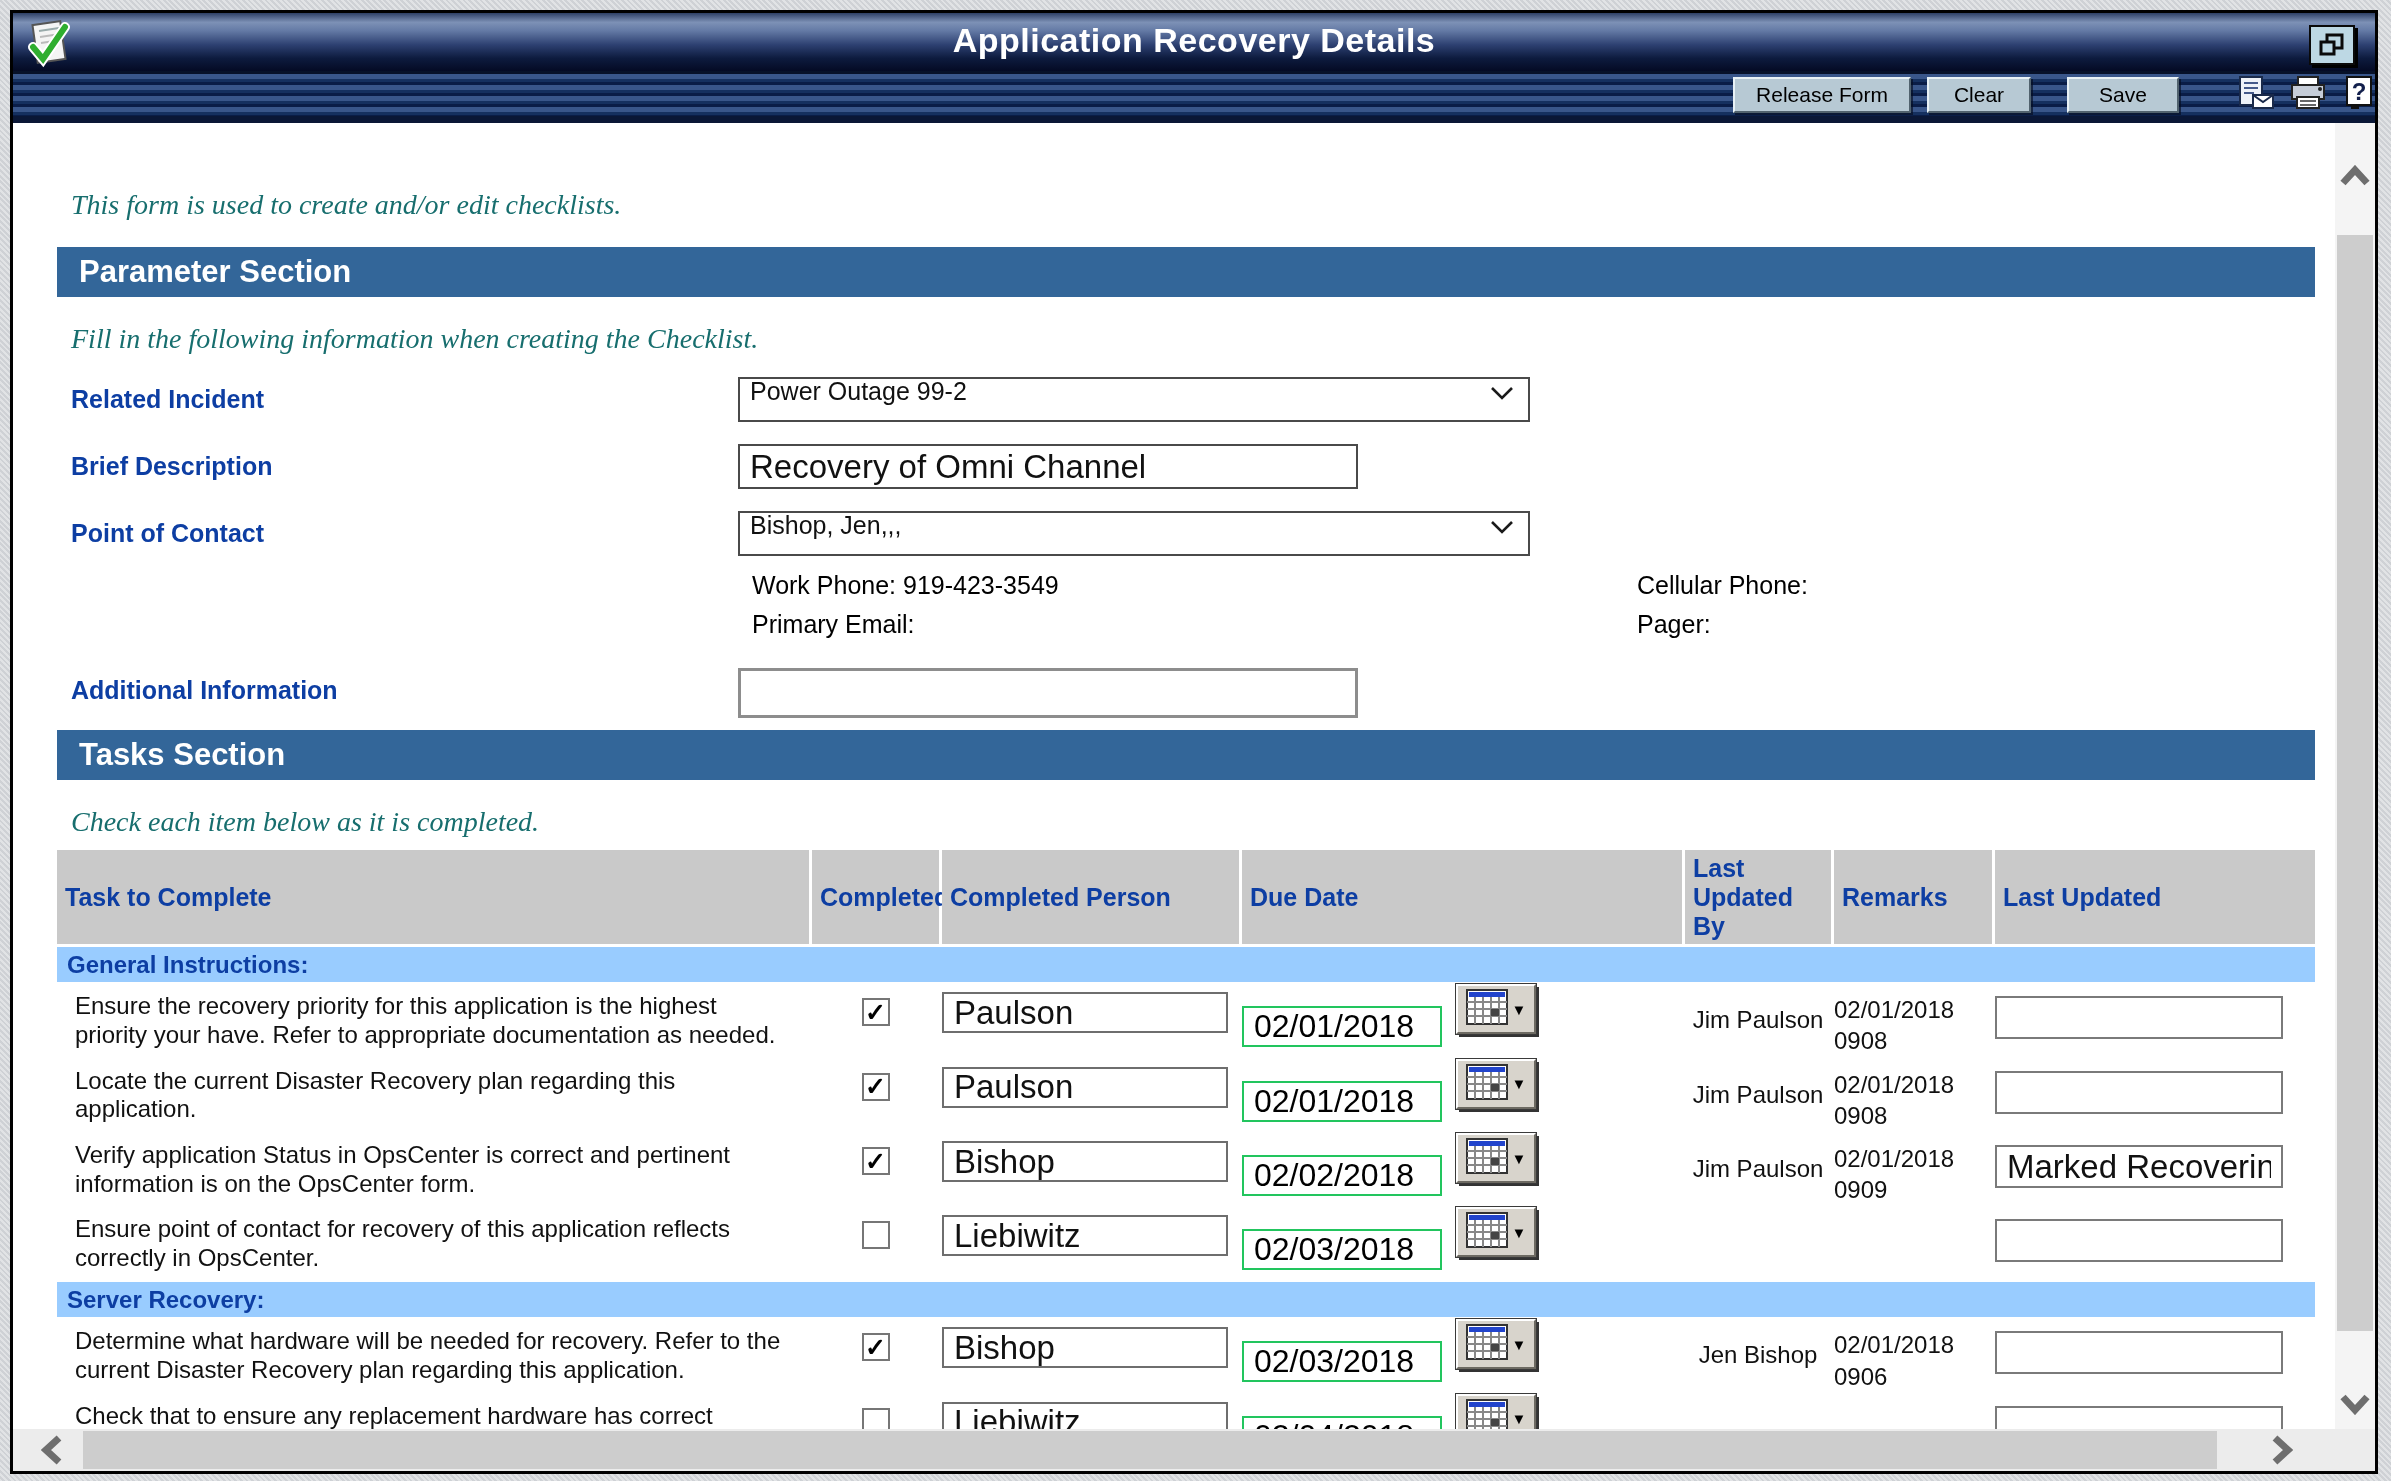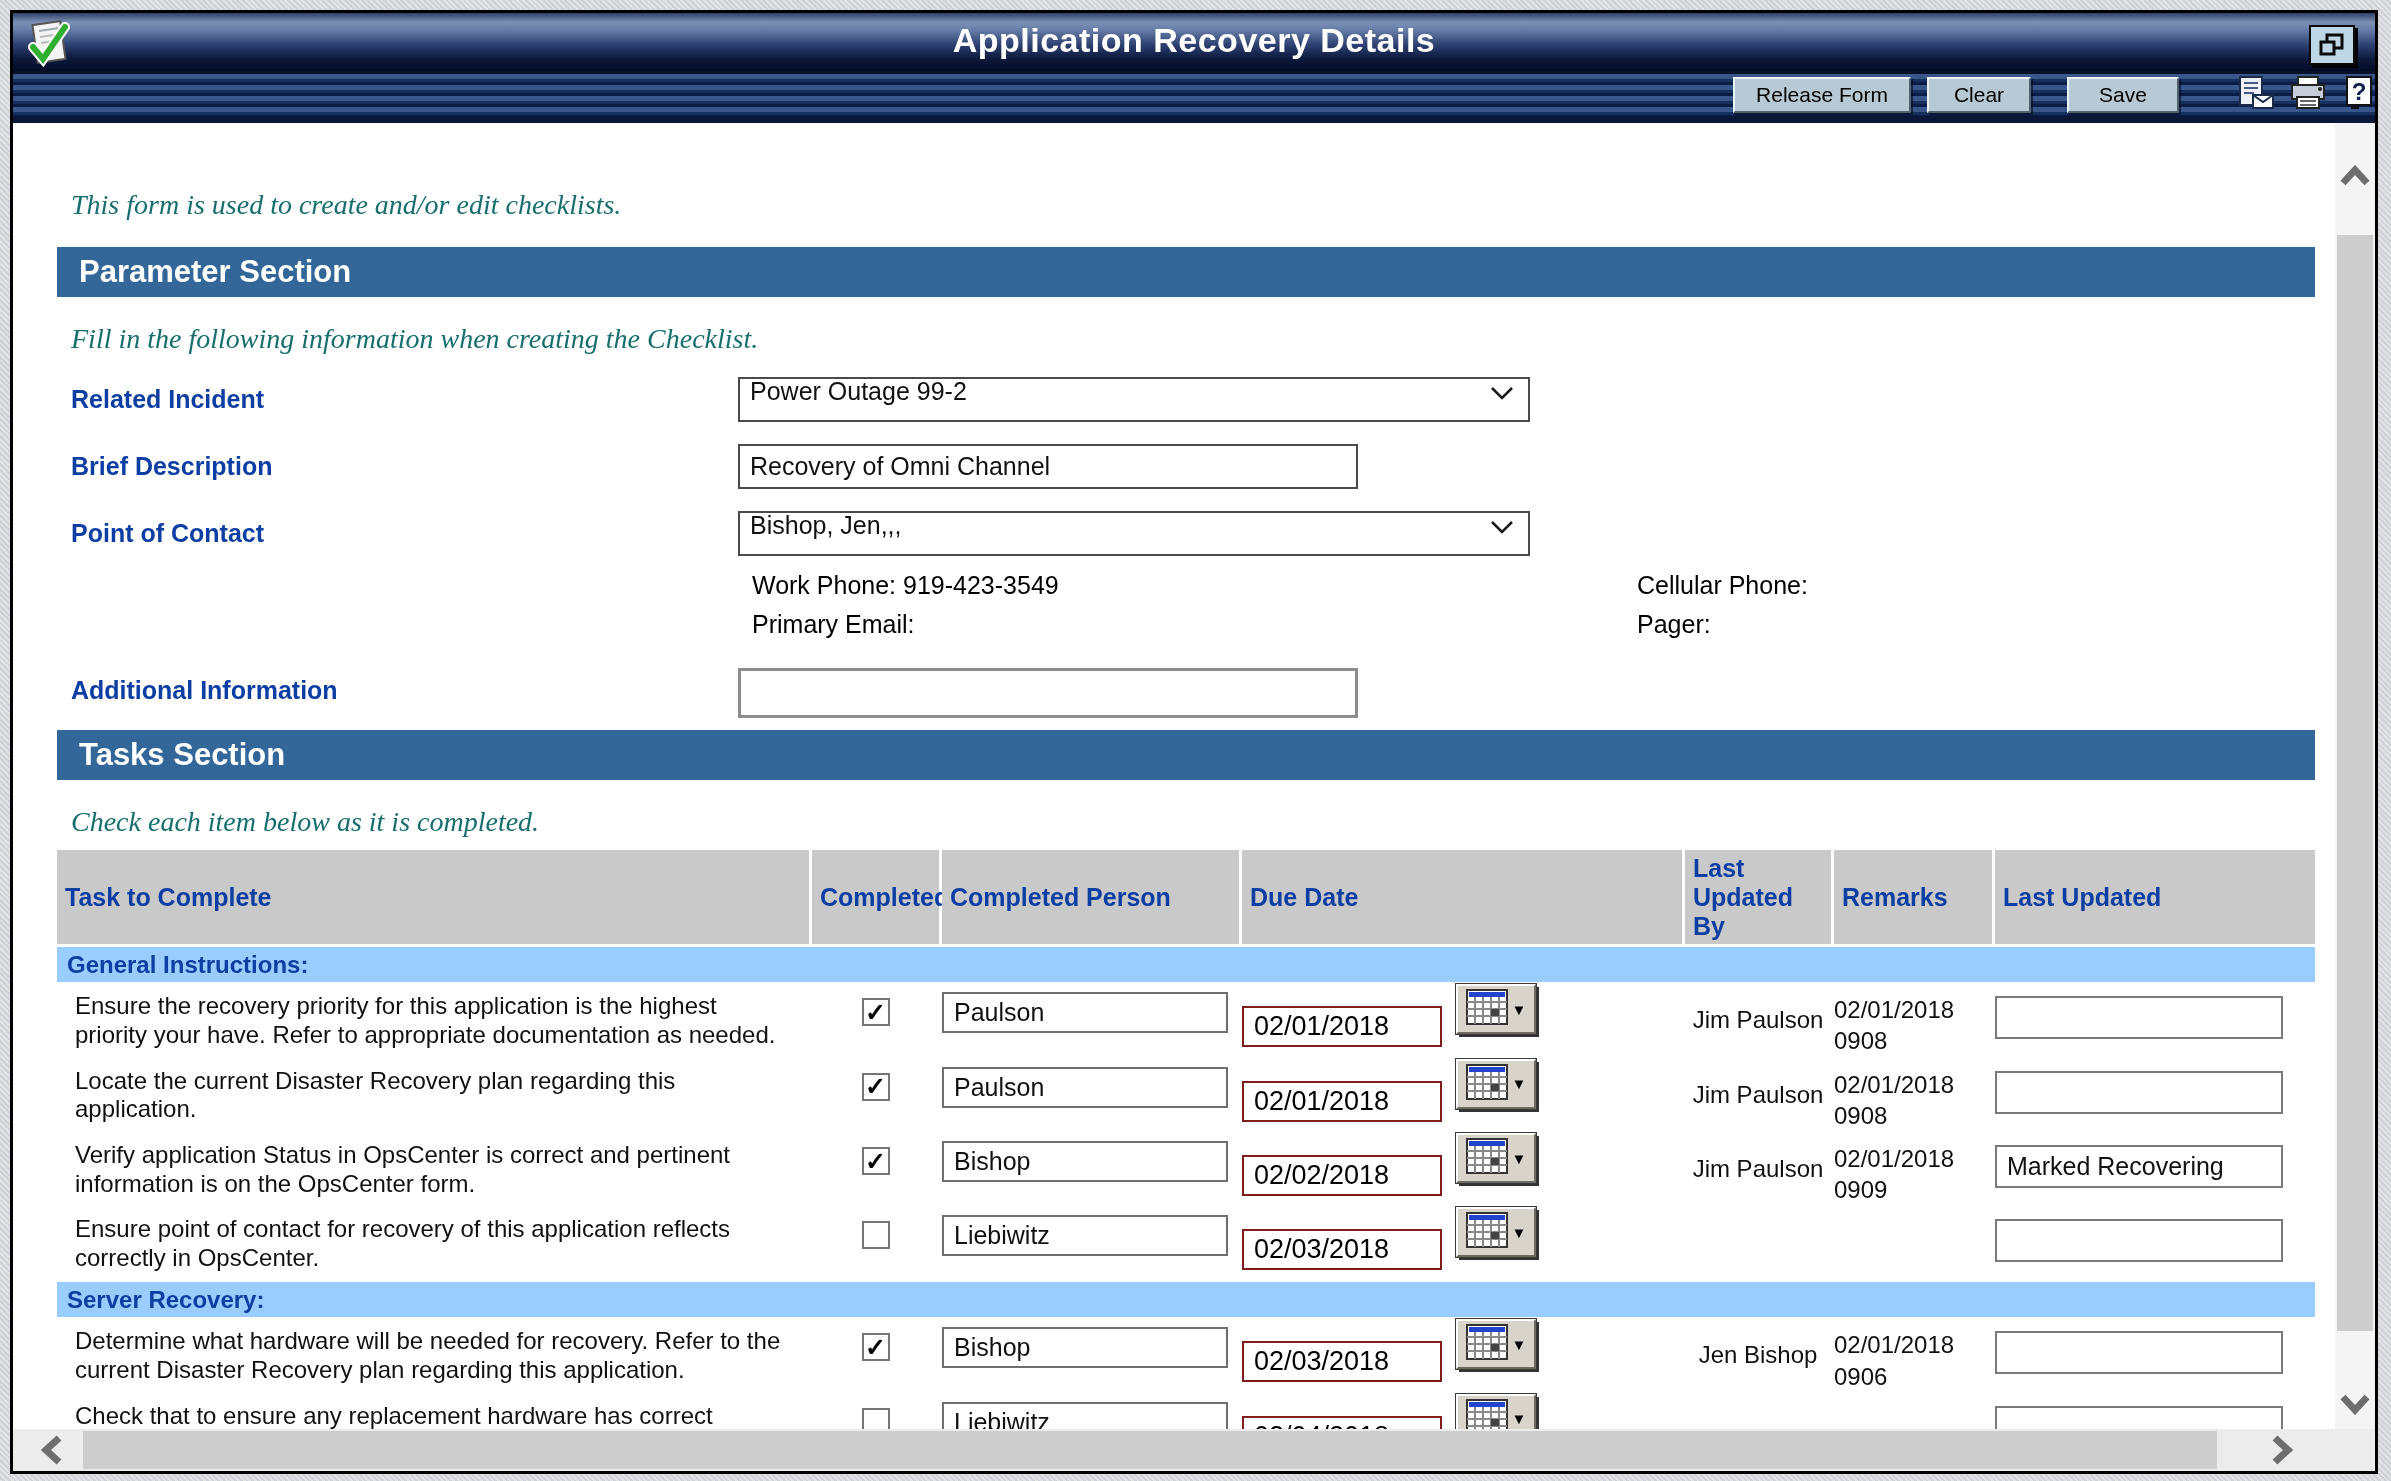--- a/index.html
+++ b/index.html
@@ -66,21 +66,21 @@
   .frow:first-of-type { margin-top:28px; }
   .flabel { flex:0 0 681px; padding-left:14px; padding-top:8px;
     color:#0d3ea3; font-size:25px; font-weight:bold; }
   .selectbox {
     width:792px; height:45px; border:2px solid #4a4a4a; background:#fff;
     display:flex; align-items:center; justify-content:space-between;
     padding:0 14px 16px 10px; font-size:25px; color:#111;
   }
   .textinput {
     width:620px; height:45px; border:2px solid #4a4a4a; background:#fff;
-    font-size:25px; color:#111; padding:0 10px; font-family:"Liberation Sans",sans-serif;
+    font-size:33px; color:#111; padding:0 10px; font-family:"Liberation Sans",sans-serif;
   }
   .textinput.thickgray { border:3px solid #8d8d8d; height:50px; }
   .contact-block { margin-left:695px; margin-top:10px; font-size:25px; color:#000; line-height:39px; }
   .contact-line { display:flex; }
   .contact-left { width:885px; }
   
   .tasktable { margin-top:12px; width:2258px; }
   .trow {
     display:grid; column-gap:3px;
     grid-template-columns:752px 127px 297px 440px 146px 158px 320px;
@@ -97,21 +97,21 @@
   .drow { min-height:74px; }
   .cell-task { font-size:24px; color:#111; line-height:1.2; padding:10px 16px 4px 18px; }
   .cell-check { display:flex; justify-content:center; }
   .checkbox {
     width:28px; height:28px; border:2px solid #767676; margin-top:16px;
     display:flex; align-items:center; justify-content:center;
     font-size:25px; font-weight:bold; color:#000; background:#fff;
   }
   .cell-assigned .textinput.assigned { width:286px; height:41px; margin-top:10px; border:2px solid #6e6e6e; }
   .cell-due { display:flex; align-items:flex-start; }
-  .dateinput { width:200px; height:41px; margin-top:24px; border:2px solid #7f1d1d; font-size:27px; padding:0 10px; font-family:"Liberation Sans",sans-serif; }
+  .dateinput { width:200px; height:41px; margin-top:24px; border:2px solid #22c55e; font-size:32px; padding:0 10px; font-family:"Liberation Sans",sans-serif; }
   .calbtn {
     margin:2px 0 0 14px; width:80px; height:50px; background:#d8d4cc;
     border-top:2px solid #fff; border-left:2px solid #fff;
     border-bottom:2px solid #6d6a62; border-right:2px solid #6d6a62;
     outline:1px solid #3a3a3a; box-shadow:3px 3px 0 rgba(0,0,0,.8);
     display:flex; align-items:center; justify-content:center; gap:4px; cursor:default;
   }
   .calbtn .tri { font-size:15px; color:#000; }
   .cell-updatedby { font-size:24px; color:#111; padding-top:24px; text-align:center; }
   .cell-updated  { font-size:24px; color:#111; padding-top:12px; line-height:1.3; }

